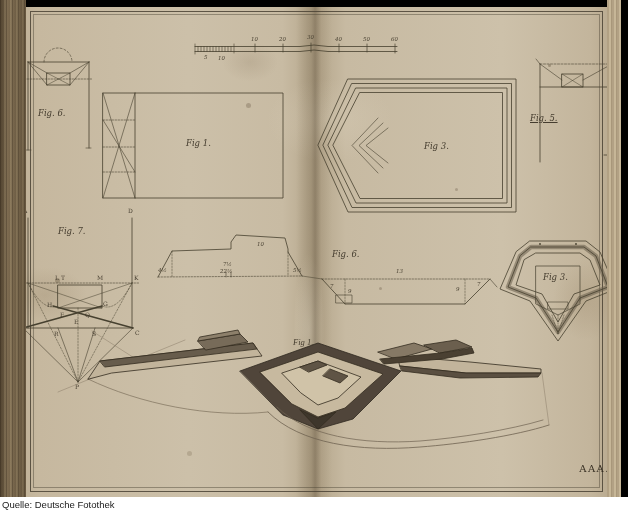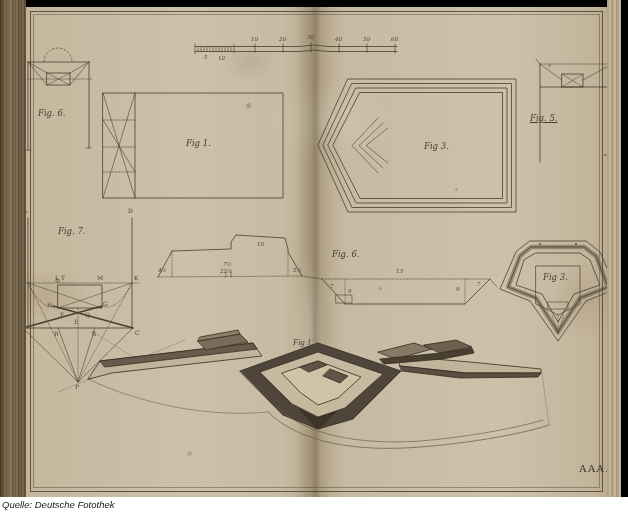--- a/index.html
+++ b/index.html
@@ -31,21 +31,21 @@
   
   #spine{position:absolute;left:0;top:0;width:26px;height:497px;
     background:
       linear-gradient(90deg, rgba(40,30,18,.55) 0%, rgba(40,30,18,0) 30%, rgba(60,48,30,.35) 100%),
       repeating-linear-gradient(90deg,#5e4f3a 0px,#8a775a 2px,#6d5c44 3px,#9c8969 5px,#75654c 6px);}
   #right-edge{position:absolute;left:607px;top:0;width:14px;height:497px;
     background:repeating-linear-gradient(90deg,#b2a184 0 2px,#c6b697 2px 4px,#a8977a 4px 5px);}
   .frame{position:absolute;background:#000;}
   #caption-bar{position:absolute;left:0;top:497px;width:628px;height:15px;background:#fff;
     font-family:"Liberation Sans",sans-serif;font-size:9.5px;color:#1a1a1a;line-height:15px;}
-  #caption-bar span{padding-left:2px;font-style:italic;}
+  #caption-bar span{padding-left:2px;}
   svg{position:absolute;left:0;top:0;}
   
   .lbl{position:absolute;font-style:italic;font-size:8.5px;color:#453d2f;white-space:nowrap;}
   .let{position:absolute;font-size:6px;color:#453d2f;white-space:nowrap;}
   .num{position:absolute;font-style:italic;font-size:5.5px;color:#4a4233;white-space:nowrap;}
   #sig{position:absolute;left:558px;top:463px;width:52px;text-align:right;
        font-size:10px;letter-spacing:1.5px;color:#372f23;}
 </style>
 </head>
 <body>

